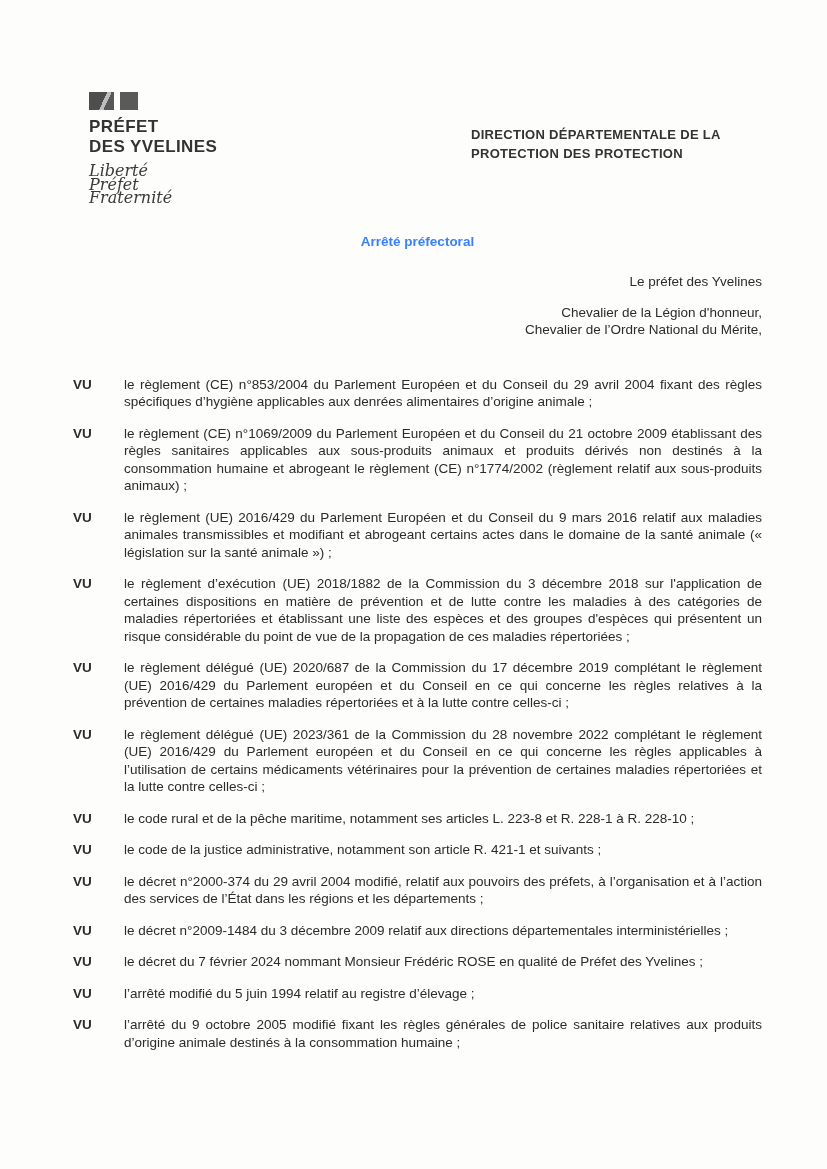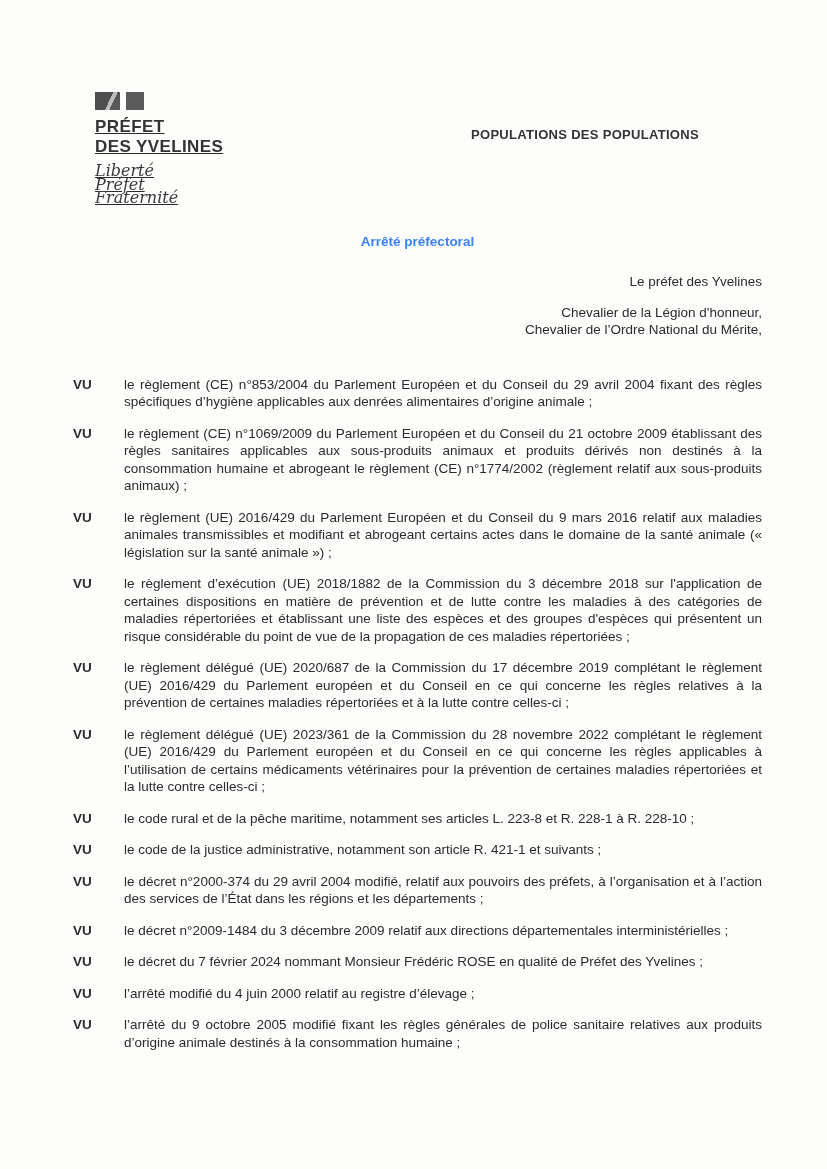--- a/index.html
+++ b/index.html
@@ -19,23 +19,22 @@
     color: #2b2b2b;
     overflow: hidden;
   }
   
   .header {
     position: relative;
     height: 233px;
   }
   .gov-block {
     position: absolute;
-    left: 22px;
+    left: 16px;
     top: 92px;
-    text-decoration: underline;
   }
   .flag {
     display: flex;
     align-items: flex-start;
     height: 19px;
     margin-bottom: 6px;
   }
   .flag .stripe-left {
     width: 25px;
     height: 18px;
@@ -134,21 +133,22 @@
       </div>
       <div class="gov-name">PRÉFET</div>
       <div class="gov-name">DES YVELINES</div>
       <div class="motto">
         <div>Liberté</div>
         <div>Préfet</div>
         <div>Fraternité</div>
       </div>
     </div>
     <div class="direction">
-      <div>POPULATIONS DES POPULATIONS</div>
+      <div>DIRECTION DÉPARTEMENTALE DE LA</div>
+      <div>PROTECTION DES PROTECTION</div>
     </div>
   </div>
 
   <div class="title-block">
     <div>Arrêté préfectoral</div>
   </div>
 
   <div class="salutation">
     <p class="prefect">Le préfet des Yvelines</p>
     <p class="honors">
@@ -197,21 +197,21 @@
     <div class="vu-item">
       <span class="vu-label">VU</span>
       <p class="vu-text">le décret n°2009-1484 du 3 décembre 2009 relatif aux directions départementales interministérielles ;</p>
     </div>
     <div class="vu-item">
       <span class="vu-label">VU</span>
       <p class="vu-text">le décret du 7 février 2024 nommant Monsieur Frédéric ROSE en qualité de Préfet des Yvelines ;</p>
     </div>
     <div class="vu-item">
       <span class="vu-label">VU</span>
-      <p class="vu-text">l’arrêté modifié du 4 juin 2000 relatif au registre d’élevage ;</p>
+      <p class="vu-text">l’arrêté modifié du 5 juin 1994 relatif au registre d’élevage ;</p>
     </div>
     <div class="vu-item">
       <span class="vu-label">VU</span>
       <p class="vu-text">l’arrêté du 9 octobre 2005 modifié fixant les règles générales de police sanitaire relatives aux produits d’origine animale destinés à la consommation humaine ;</p>
     </div>
   </div>
 
 </div>
 
 </body></html>

